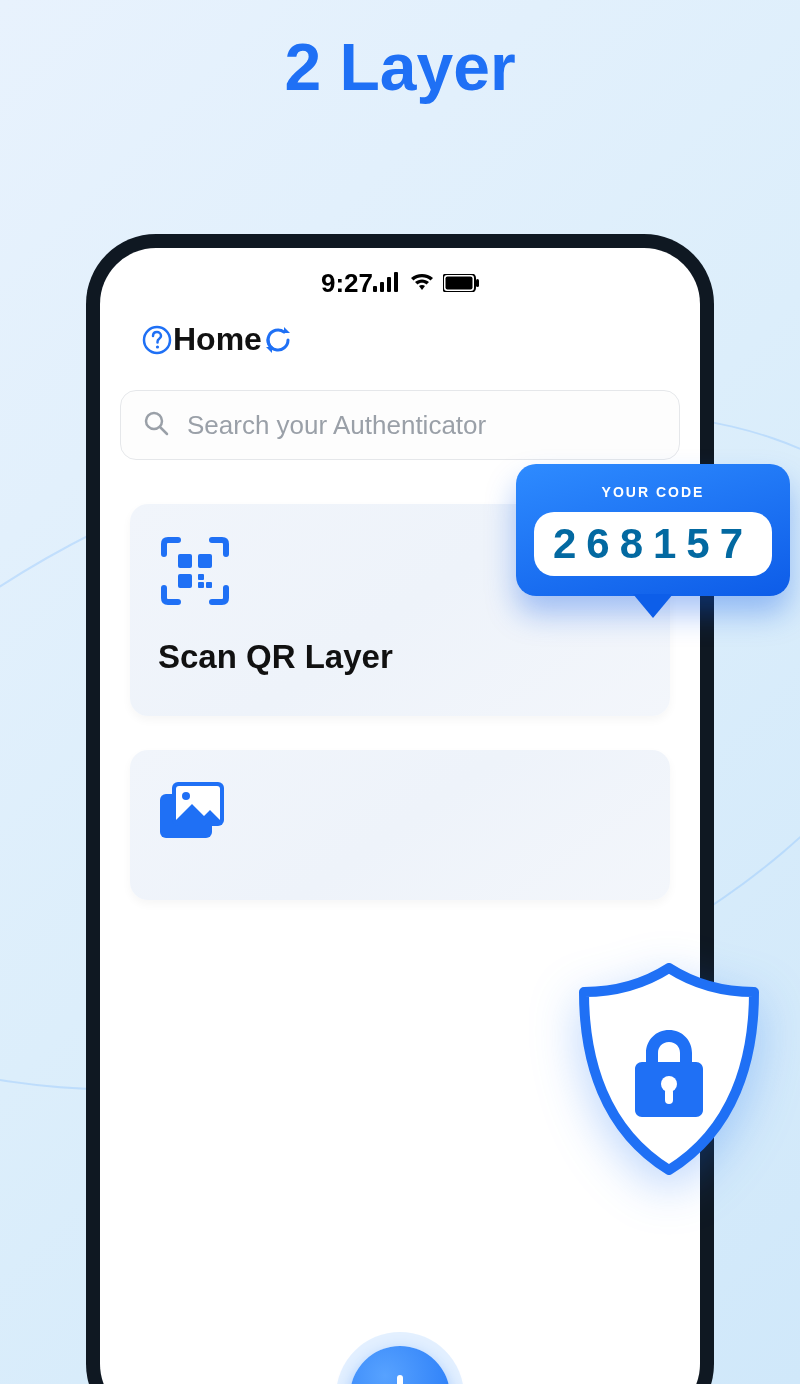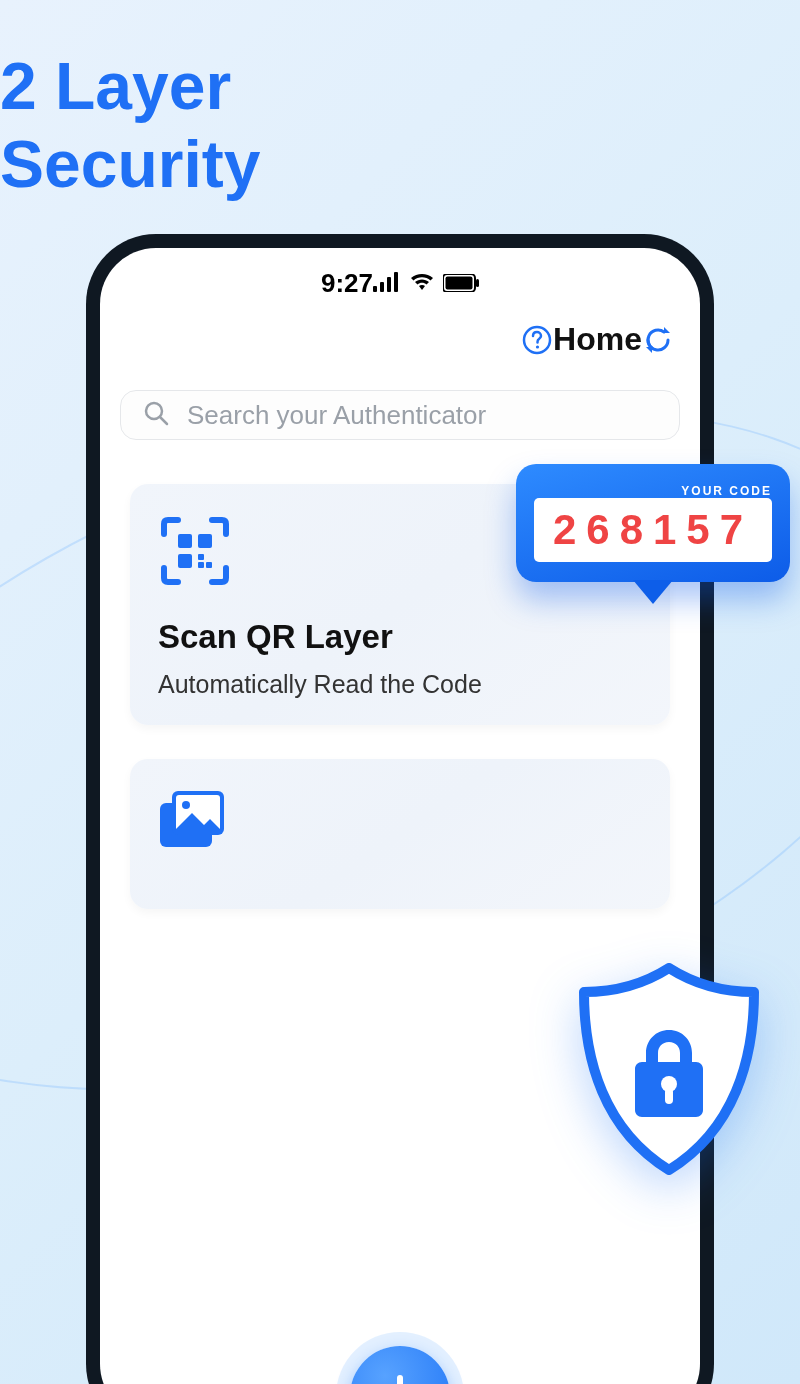--- a/index.html
+++ b/index.html
@@ -16,21 +16,22 @@
       width: 1200px;
       height: 600px;
       border: 2px solid rgba(100, 170, 255, 0.25);
       border-radius: 50%;
       top: 450px;
       left: -250px;
       transform: rotate(-18deg);
       pointer-events: none;
     }
     .promo-title {
-      padding-top: 48px;
+      text-align: center;
+      padding-top: 29px;
       font-size: 66px;
       font-weight: 700;
       color: #1f70f5;
       line-height: 1.18;
     }
     .phone {
       position: absolute;
       top: 234px;
       left: 86px;
       width: 628px;
@@ -53,32 +54,33 @@
       align-items: center;
       padding: 20px 34px 6px 34px;
       font-size: 26px;
       font-weight: 700;
       color: #000;
     }
     .status-right { display: flex; align-items: center; gap: 8px; }
     .header {
       display: flex;
       align-items: center;
-      justify-content: flex-end;
+      justify-content: flex-start;
       padding: 16px 26px 10px 26px;
+      margin-left: 15px;
     }
     .header-title {
       font-size: 32px;
       font-weight: 700;
       color: #111;
     }
     .help-icon, .refresh-icon { width: 32px; height: 32px; }
     .search-bar {
       margin: 22px 20px 0 20px;
-      height: 50px;
+      height: 70px;
       border: 1.5px solid #e5e7ea;
       border-radius: 16px;
       background: #fdfdfd;
       display: flex;
       align-items: center;
       padding: 0 22px;
       gap: 18px;
     }
     .search-placeholder {
       color: #9aa0a8;
@@ -135,53 +137,51 @@
       position: absolute;
       bottom: -22px;
       left: 50%;
       transform: translateX(-50%);
       border-left: 20px solid transparent;
       border-right: 20px solid transparent;
       border-top: 24px solid #0d5ee9;
     }
     .code-label {
       color: #fff;
-      font-size: 12px;
+      font-size: 14px;
       font-weight: 700;
       letter-spacing: 2px;
-      margin-bottom: 0;
-      text-align: right;
+      margin-bottom: 12px;
     }
     .code-box {
       background: #fff;
-      border-radius: 5px;
+      border-radius: 20px;
       padding: 8px 8px;
       font-size: 42px;
       font-weight: 800;
       letter-spacing: 10px;
-      color: #ef4444;
+      color: #0369a1;
       text-align: center;
     }
     .shield-badge {
       position: absolute;
       top: 960px;
       left: 564px;
       width: 210px;
       height: 220px;
       filter: drop-shadow(0 14px 24px rgba(31,116,246,0.3));
     }
   </style>
 </head>
 <body>
 
 <div class="bg-line"></div>
 
 <div class="promo-title">
   <div>2 Layer</div>
-  <div>Security</div>
 </div>
 
 <div class="phone">
   <div class="screen">
 
     <div class="status-bar">
       <span>9:27</span>
       <span class="status-right">
         <span>
           <svg width="28" height="20" viewBox="0 0 28 20">
@@ -243,21 +243,20 @@
             <path d="M6 20 L6 10 Q6 6 10 6 L20 6 M54 6 L64 6 Q68 6 68 10 L68 20 M68 54 L68 64 Q68 68 64 68 L54 68 M20 68 L10 68 Q6 68 6 64 L6 54" fill="none" stroke="#1f70f5" stroke-width="6" stroke-linecap="round"></path>
             <rect x="20" y="20" width="14" height="14" rx="2" fill="#1f70f5"></rect>
             <rect x="40" y="20" width="14" height="14" rx="2" fill="#1f70f5"></rect>
             <rect x="20" y="40" width="14" height="14" rx="2" fill="#1f70f5"></rect>
             <rect x="40" y="40" width="6" height="6" rx="1" fill="#1f70f5"></rect>
             <rect x="48" y="48" width="6" height="6" rx="1" fill="#1f70f5"></rect>
             <rect x="40" y="48" width="6" height="6" rx="1" fill="#1f70f5"></rect>
           </svg>
         </div>
         <div class="card-title">Scan QR Layer</div>
-        <div class="card-sub">Automatically Read the Code</div>
       </div>
 
       <div class="card">
         <div class="card-icon">
           <svg width="72" height="64" viewBox="0 0 72 64">
             <rect x="2" y="14" width="52" height="44" rx="6" fill="#1f70f5"></rect>
             <rect x="14" y="2" width="52" height="44" rx="6" fill="#1f70f5"></rect>
             <rect x="18" y="6" width="44" height="36" rx="3" fill="#fff"></rect>
             <circle cx="28" cy="16" r="4" fill="#1f70f5"></circle>
             <path d="M18 40 L34 24 L46 36 L52 30 L62 40 L62 42 L18 42 Z" fill="#1f70f5"></path>

